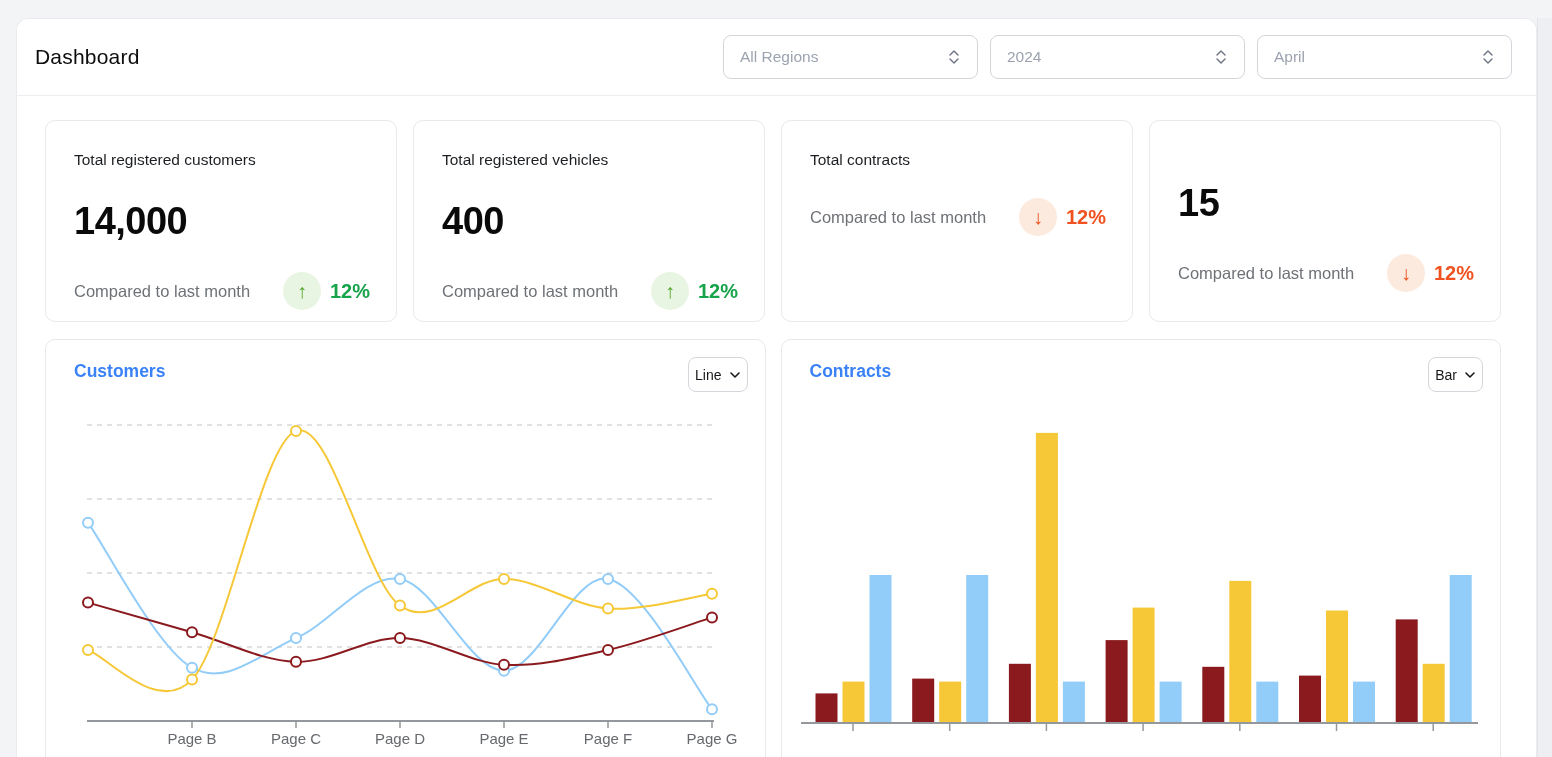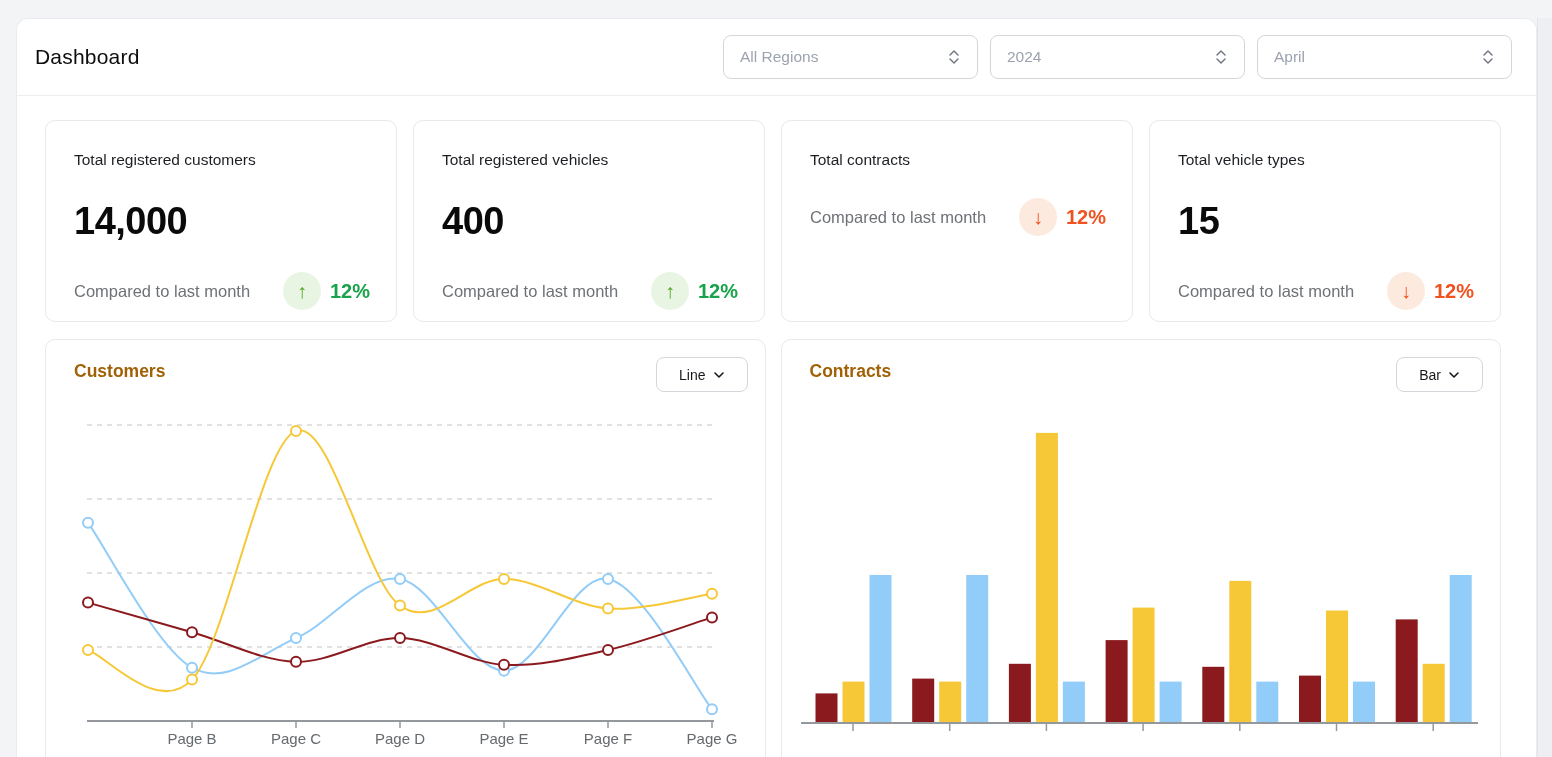--- a/index.html
+++ b/index.html
@@ -58,24 +58,24 @@
   
   .panels { display:grid; grid-template-columns:1fr 1fr; gap:15px; margin-top:17px; }
   .panel {
     position:relative; height:460px; background:#fff;
     border:1px solid #e7e9ec; border-radius:10px; overflow:hidden;
   }
   .panel-head {
     display:flex; align-items:flex-start; justify-content:space-between;
     padding:17px 17px 0 28px; position:relative; z-index:2;
   }
-  .panel-title { font-size:17.5px; font-weight:bold; color:#a16207; margin-top:4px; }
+  .panel-title { font-size:17.5px; font-weight:bold; color:#3b82f6; margin-top:4px; }
   .chart-type-btn {
     background:#fff; border:1px solid #d3d7dc; border-radius:8px;
-    height:35px; padding:0 22px; display:flex; align-items:center; gap:7px;
+    height:35px; padding:0 6px; display:flex; align-items:center; gap:7px;
     font-size:14px; color:#16181b; cursor:pointer; font-family:inherit;
   }
   .chart-svg { position:absolute; left:0; top:0; z-index:1; }
 </style>
 </head>
 <body>
 
 <div class="sheet">
 
   <div class="header">
@@ -140,21 +140,20 @@
           <span class="trend">
             <span class="badge down">
                 <span class="arrow">↓</span>
               </span>
             <span class="pct down">12%</span>
           </span>
         </div>
       </div>
 
       <div class="stat-card">
-        <div class="stat-label">Total vehicle types</div>
         <div class="stat-value">15</div>
         <div class="stat-row">
           <span class="stat-compare">Compared to last month</span>
           <span class="trend">
             <span class="badge down">
                 <span class="arrow">↓</span>
               </span>
             <span class="pct down">12%</span>
           </span>
         </div>

